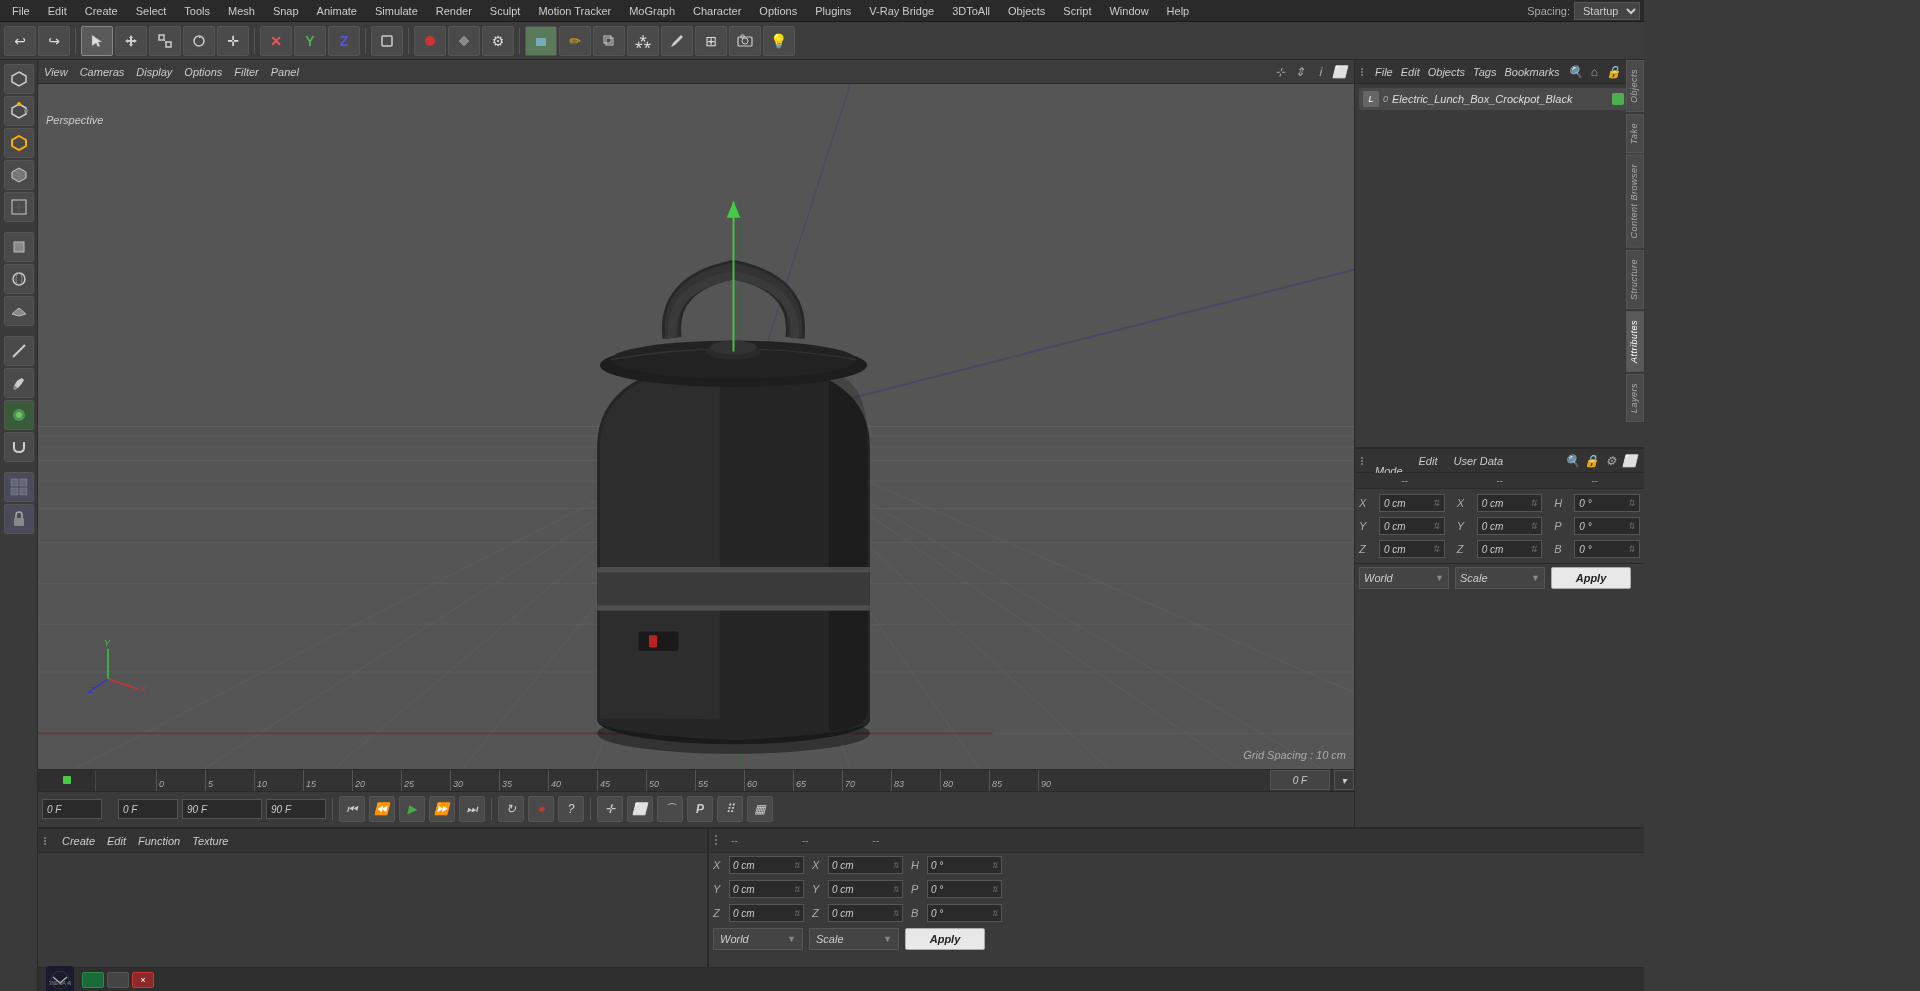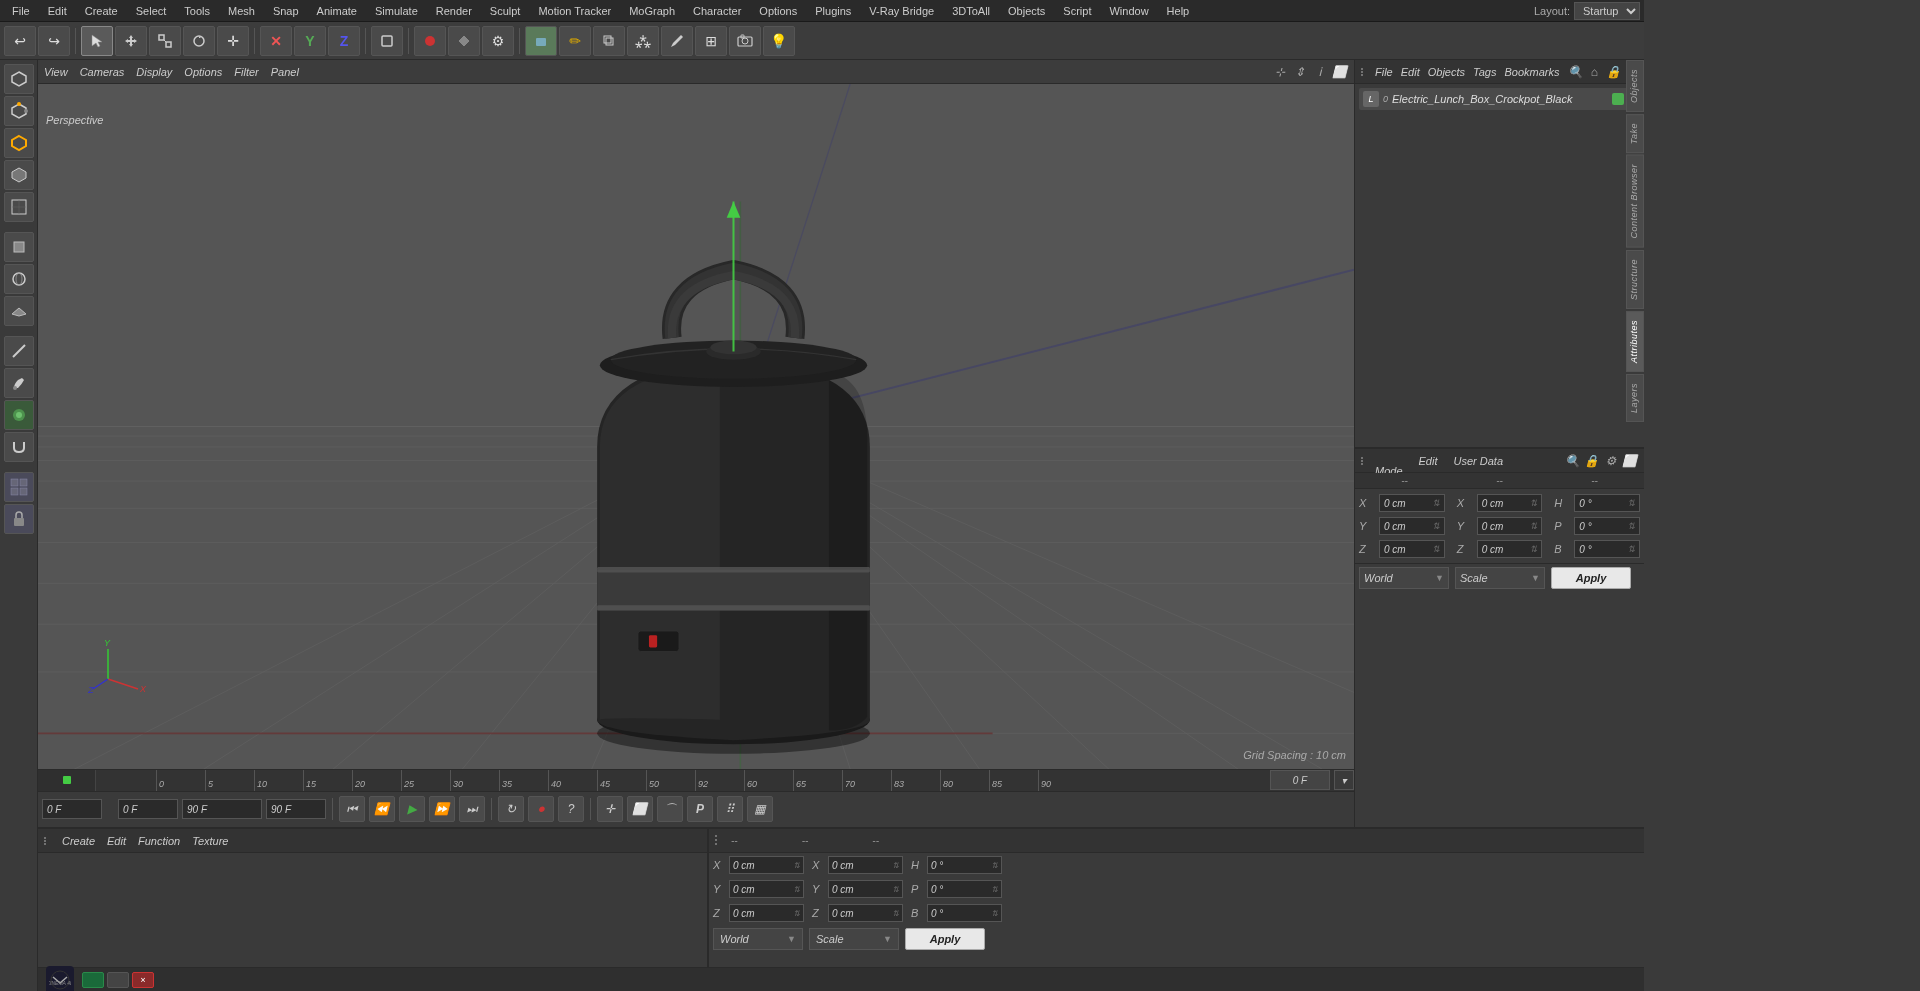--- a/index.html
+++ b/index.html
@@ -548,21 +548,21 @@
     <div class="menu-item">Character</div>
     <div class="menu-item">Options</div>
     <div class="menu-item">Plugins</div>
     <div class="menu-item">V-Ray Bridge</div>
     <div class="menu-item">3DToAll</div>
     <div class="menu-item">Objects</div>
     <div class="menu-item">Script</div>
     <div class="menu-item">Window</div>
     <div class="menu-item">Help</div>
     <div class="layout-area">
-      <span class="layout-label">Layout:</span>
+      <span class="layout-label">Spacing:</span>
       <select class="layout-select">
         <option>Startup</option>
       </select>
     </div>
   </div>
 
   <div class="toolbar-row">
 
     <div class="toolbar-btn">↩</div>
     <div class="toolbar-btn">↪</div>
@@ -861,21 +861,21 @@
                 <div class="timeline-mark">5</div>
                 <div class="timeline-mark">10</div>
                 <div class="timeline-mark">15</div>
                 <div class="timeline-mark">20</div>
                 <div class="timeline-mark">25</div>
                 <div class="timeline-mark">30</div>
                 <div class="timeline-mark">35</div>
                 <div class="timeline-mark">40</div>
                 <div class="timeline-mark">45</div>
                 <div class="timeline-mark">50</div>
-                <div class="timeline-mark">92</div>
+                <div class="timeline-mark">55</div>
                 <div class="timeline-mark">60</div>
                 <div class="timeline-mark">65</div>
                 <div class="timeline-mark">70</div>
                 <div class="timeline-mark">83</div>
                 <div class="timeline-mark">80</div>
                 <div class="timeline-mark">85</div>
                 <div class="timeline-mark">90</div>
               </div>
 
               <div style="margin-left:auto; width:60px; height:20px; background:#444; border:1px solid #555; display:flex; align-items:center; justify-content:center; margin-right:4px; font-size:10px; color:#ccc;">0 F</div>

